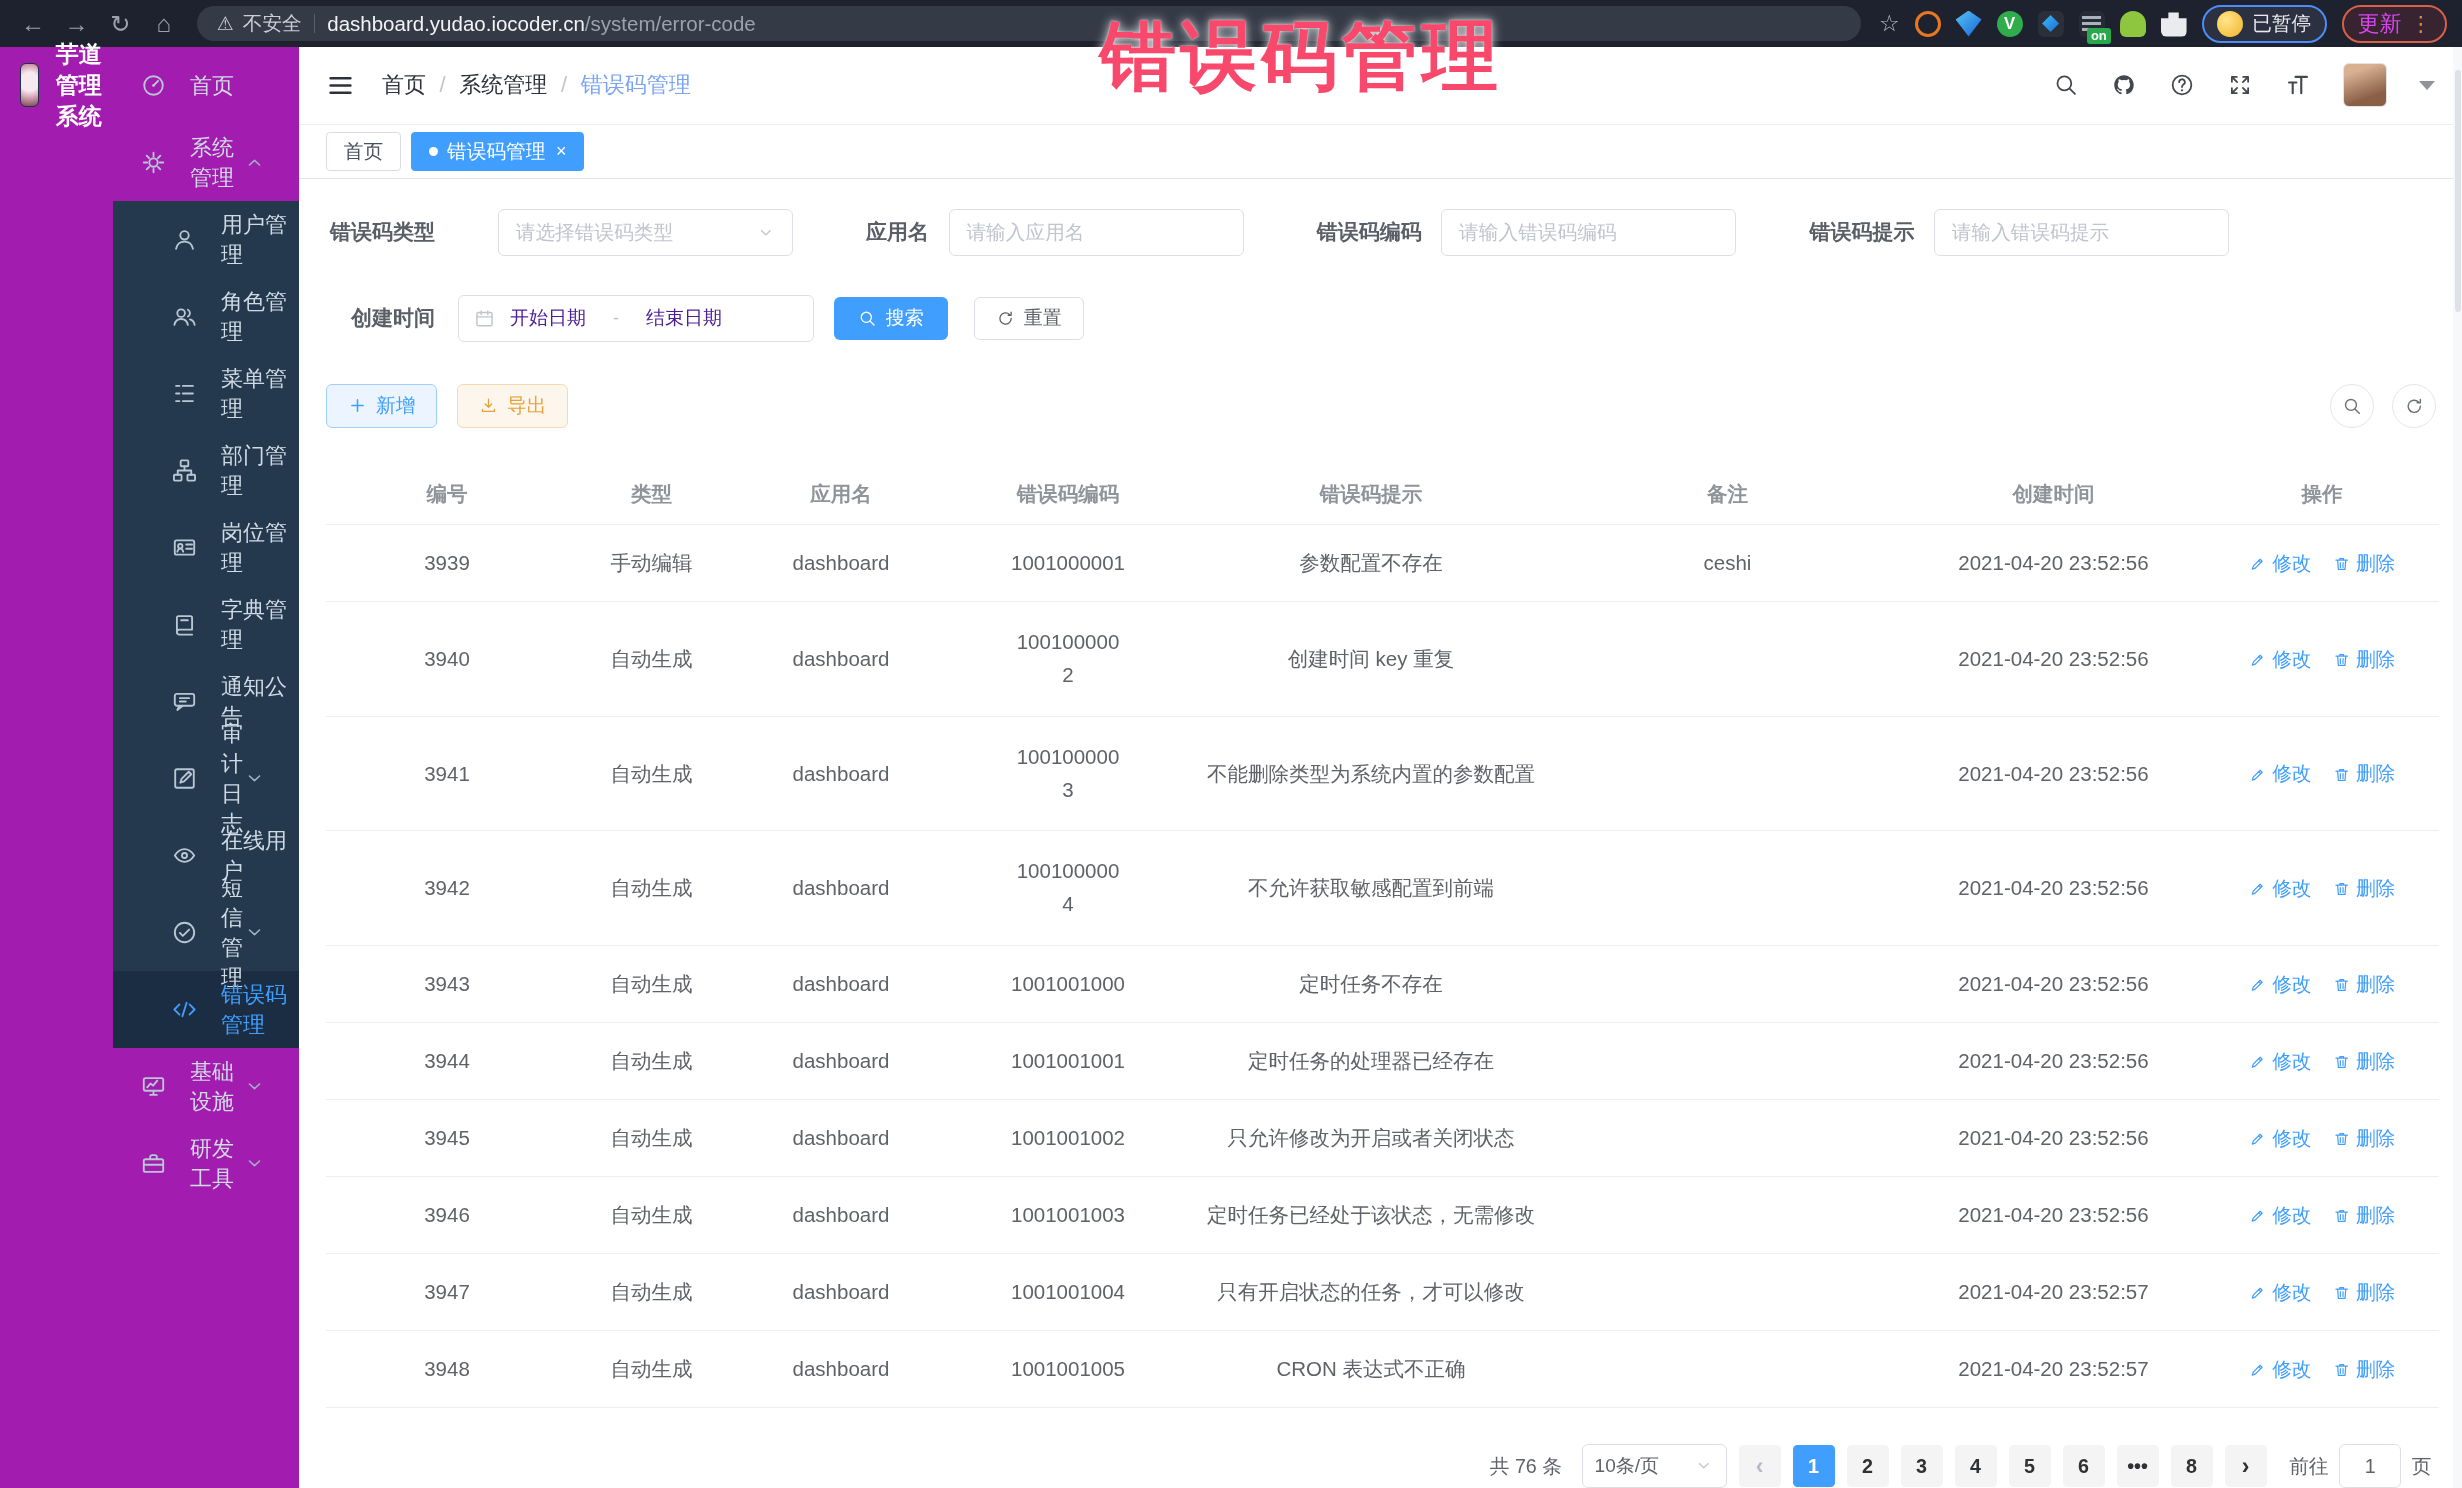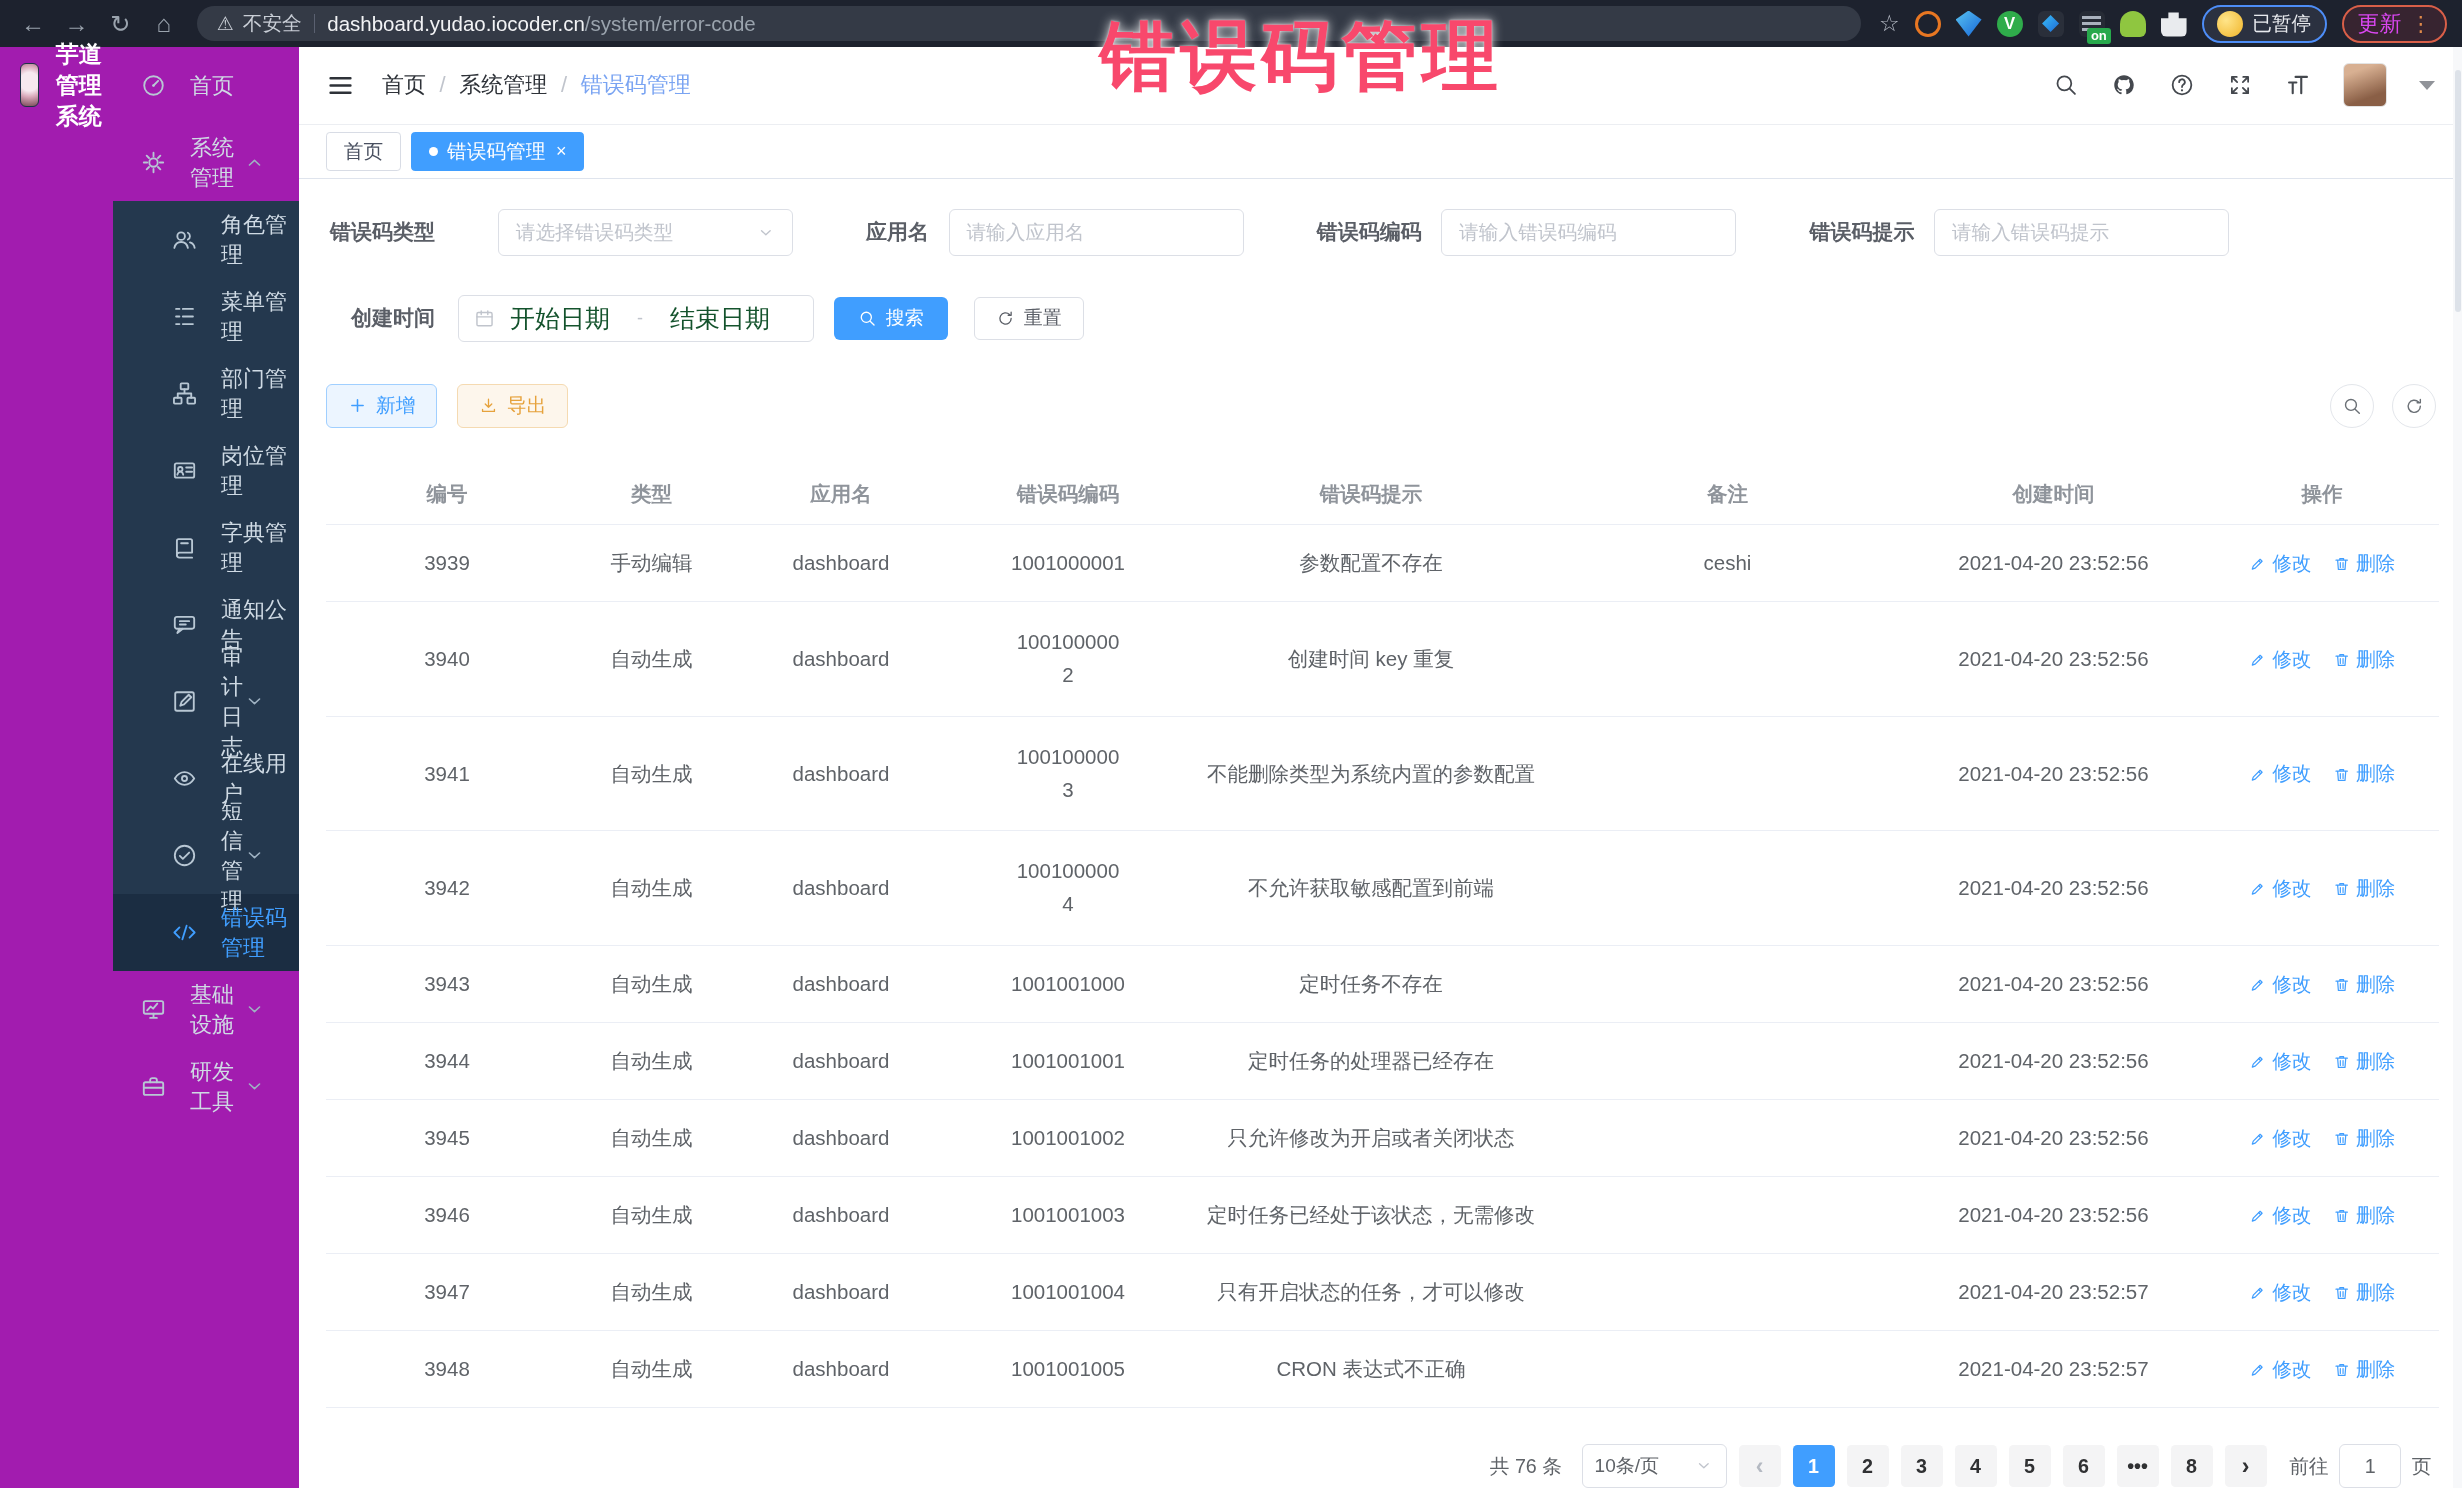--- a/index.html
+++ b/index.html
@@ -90,21 +90,21 @@
   .flabel.w { width:109px; text-align:right; margin-right:23px; }
   .finput { width:295px; height:47px; border:1.5px solid #dcdfe6; border-radius:6px; background:#fff; display:flex; align-items:center; padding:0 16.7px; }
   .finput input { border:none; outline:none; width:100%; font-size:19.7px; color:#606266; font-family:inherit; background:transparent; }
   .finput input::placeholder { color:#c0c4cc; }
   .fselect { justify-content:space-between;margin-left:40px; }
   .fselect .ph { font-size:19.7px; color:#c0c4cc; }
   .sel-arrow { width:19.7px; height:19.7px; color:#c0c4cc; }
   .sel-arrow svg { width:19.7px; height:19.7px; }
   .fdate { width:356px; height:47px; border:1.5px solid #dcdfe6; border-radius:6px; display:flex; align-items:center; padding:0 15px; gap:15px; }
   .fdate .cal { width:21px; height:21px; color:#c0c4cc; } .fdate .cal svg{width:21px;height:21px;}
-  .fdate .ph { font-size:25px; color:#14532d;text-align:right; }
+  .fdate .ph { font-size:19px; color:#4c1d95;text-align:right; }
   .fdate .sep { font-size:18px; color:#c0c4cc; margin:0 12px; }
   .btn { display:flex; align-items:center; justify-content:center; gap:9px; height:43px; border-radius:6px; font-size:19px; cursor:pointer; border:1.5px solid transparent; }
   .btn .bic { width:19px; height:19px; } .btn .bic svg{ width:19px; height:19px; }
   .btn-search { background:#409eff; color:#fff; padding:0 23px; margin-left:19.7px; }
   .btn-reset { background:#fff; color:#5a5e66; border-color:#dcdfe6; padding:0 21px; margin-left:26px; }
 
   
   .toolbar { margin-top:42px; display:flex; align-items:center; position:relative; }
   .btn-add { height:44px; background:#ecf5ff; border-color:#a0cfff; color:#409eff; padding:0 21px; font-size:19.7px; }
   .btn-export { height:44px; background:#fdf6ec; border-color:#f5dab1; color:#e6a23c; padding:0 21px; font-size:19.7px; margin-left:19.7px; }
@@ -210,20 +210,30 @@
               </svg>
             </span>
             <span class="mi-label">系统管理</span>
             <span class="mi-arrow">
               <svg viewBox="0 0 32 32" fill="none" stroke="currentColor" stroke-width="2.2" stroke-linecap="round" stroke-linejoin="round">
                 <path d="M9 12.5l7 6.5 7-6.5"></path>
               </svg>
             </span>
           </div>
 
+          <div class="menu-item indent">
+            <span class="mi-icon">
+              <svg viewBox="0 0 32 32" fill="none" stroke="currentColor" stroke-width="2.2" stroke-linecap="round" stroke-linejoin="round">
+                <circle cx="16" cy="11" r="5"></circle>
+                <path d="M6 27c1.2-6 5.2-8.5 10-8.5S24.8 21 26 27"></path>
+              </svg>
+            </span>
+            <span class="mi-label">用户管理</span>
+
+          </div>
 
           <div class="menu-item indent">
             <span class="mi-icon">
               <svg viewBox="0 0 32 32" fill="none" stroke="currentColor" stroke-width="2.2" stroke-linecap="round" stroke-linejoin="round">
                 <circle cx="12" cy="12" r="4.5"></circle>
                 <path d="M4 26c1-5 4.5-7 8-7s7 2 8 7"></path>
                 <path d="M20 8a4.5 4.5 0 0 1 0 8M22.5 19.5c3 .8 5 2.8 5.5 6.5"></path>
               </svg>
             </span>
             <span class="mi-label">角色管理</span>

